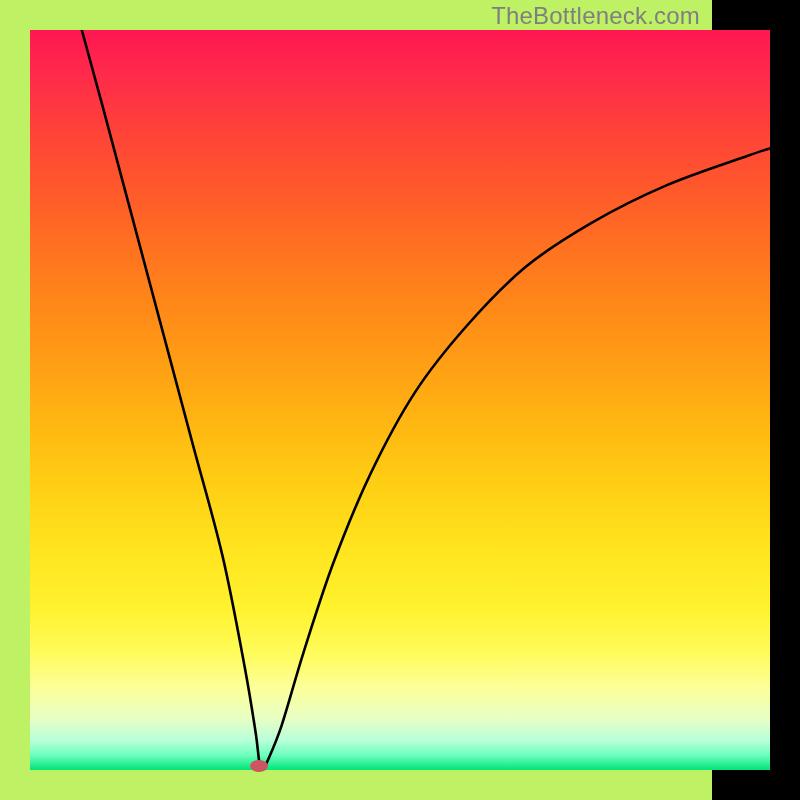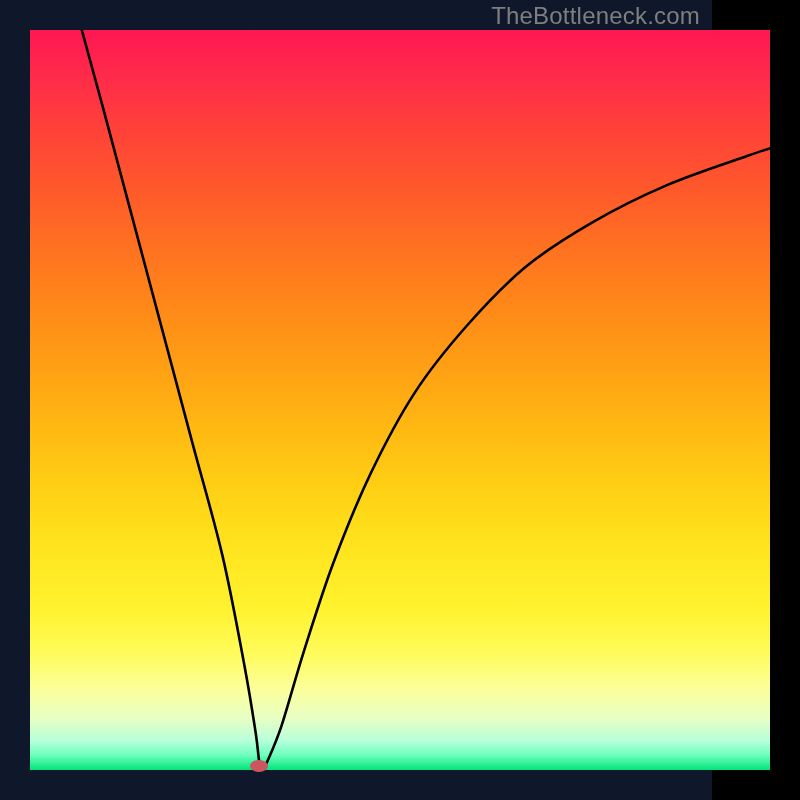--- a/index.html
+++ b/index.html
@@ -8,21 +8,21 @@
     width: 800px;
     height: 800px;
     background: #000;
     overflow: hidden;
     font-family: Arial, Helvetica, sans-serif;
   }
   .container {
     position: relative;
     width: 712px;
     height: 800px;
-    background: #0f172a;
+    background: #bef264;
   }
   .plot-area {
     position: absolute;
     left: 30px;
     top: 30px;
     width: 740px;
     height: 740px;
     background: linear-gradient(
       to bottom,
       #ff1752 0%,

